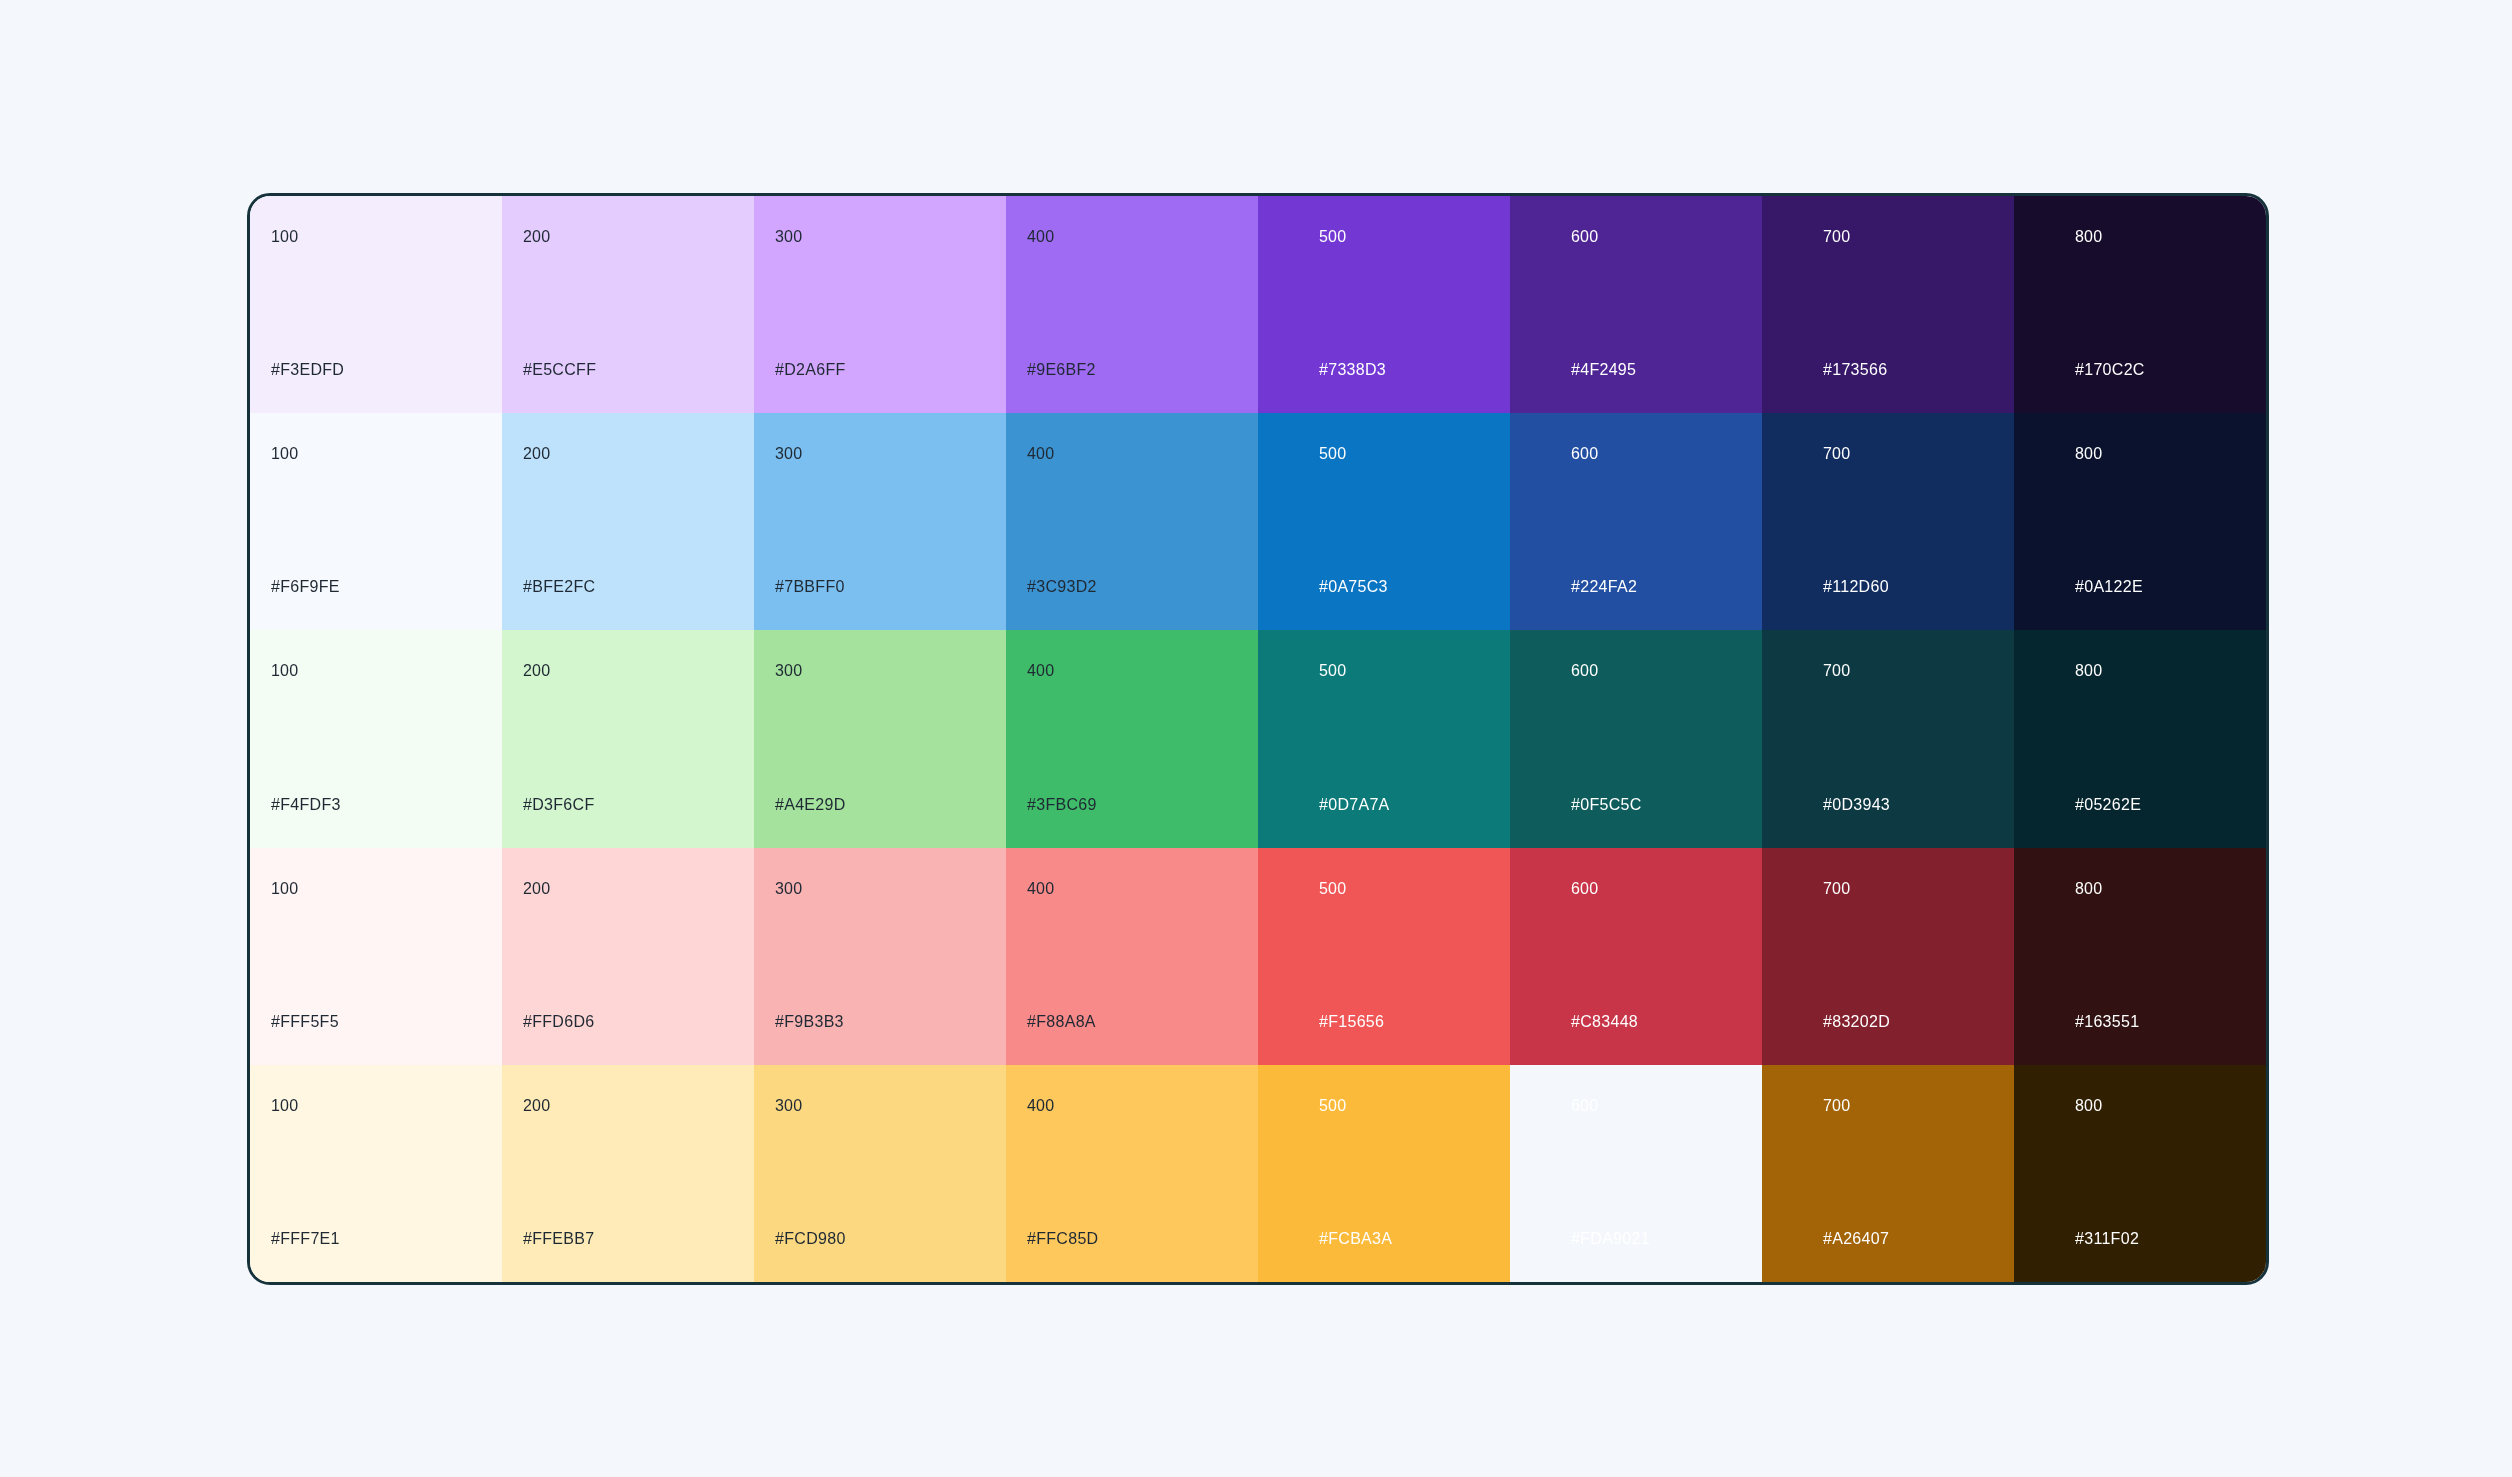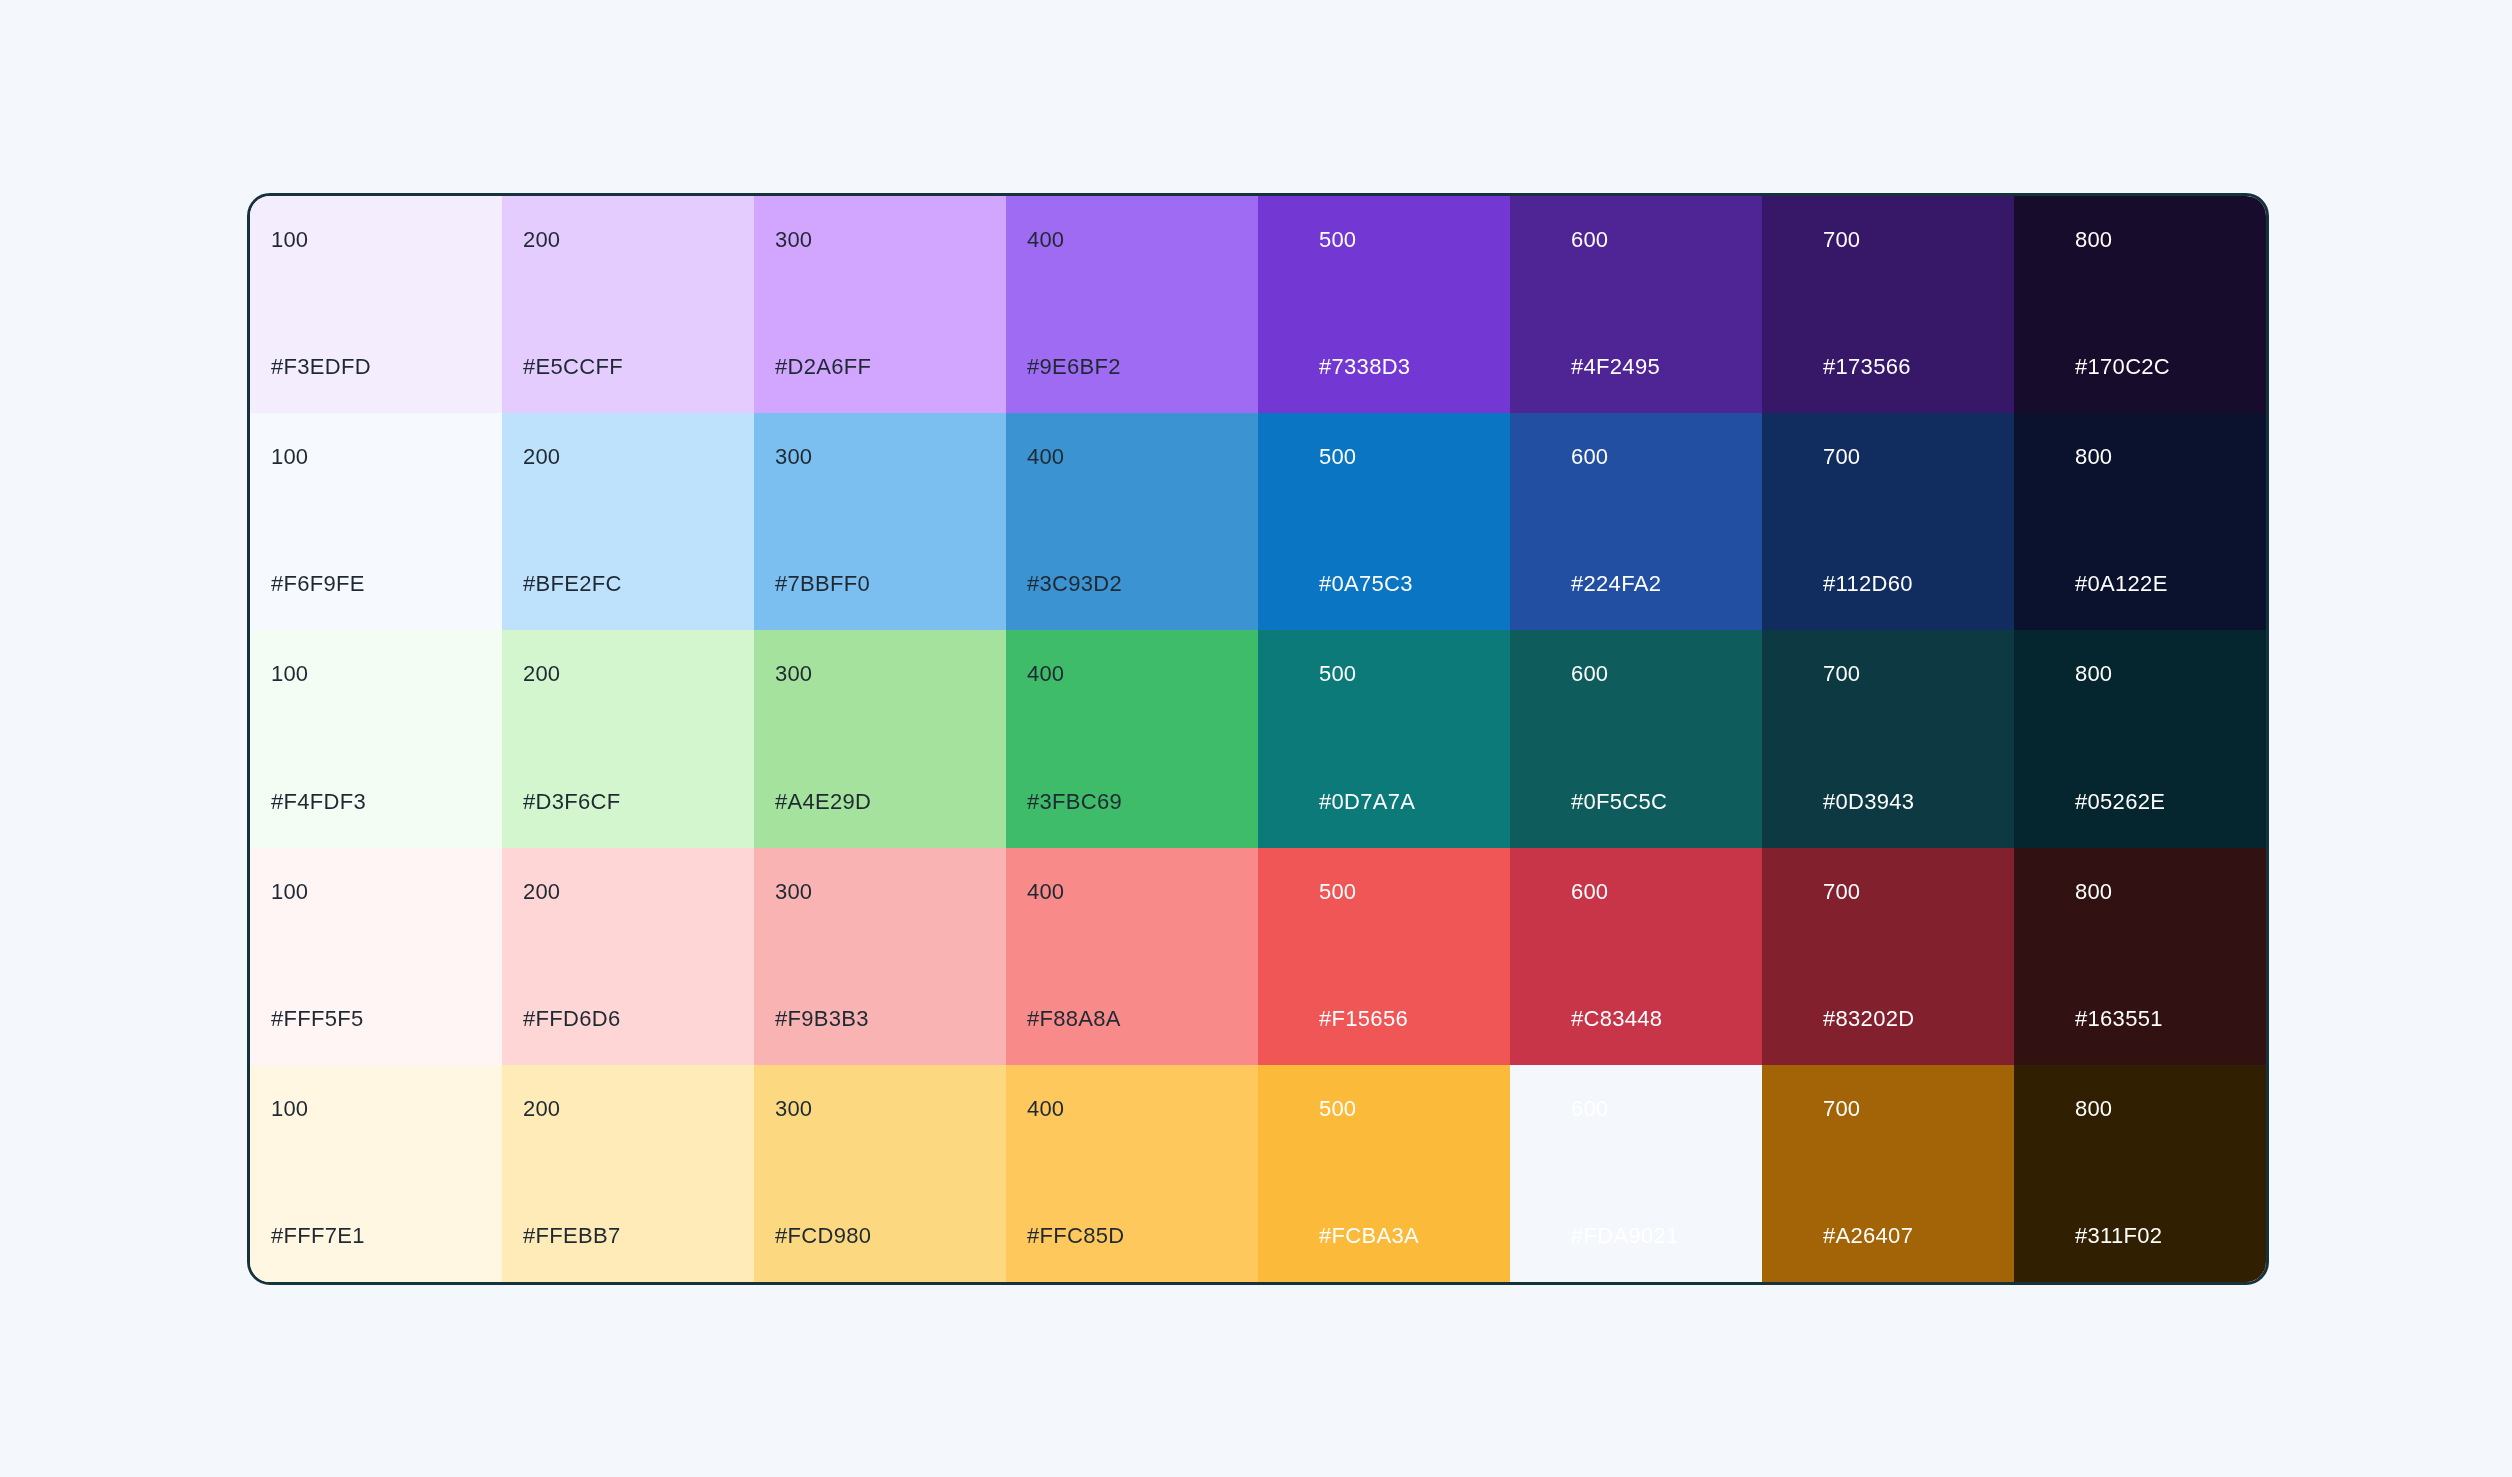--- a/index.html
+++ b/index.html
@@ -35,27 +35,27 @@
 
   .swatch {
     position: relative;
     display: flex;
     flex-direction: column;
     justify-content: space-between;
     padding: 33px 21px 35px 21px;
   }
 
   .swatch-step {
-    font-size: 22px;
+    font-size: 16px;
     line-height: 1;
     letter-spacing: 0.2px;
   }
 
   .swatch-hex {
-    font-size: 22px;
+    font-size: 16px;
     line-height: 1;
     letter-spacing: 0.3px;
   }
 
   .txt-dark  { color: #1F2933; }
   .txt-light { color: #FFFFFF; margin-left: 40px; }
 </style>
 </head>
 <body>
 

